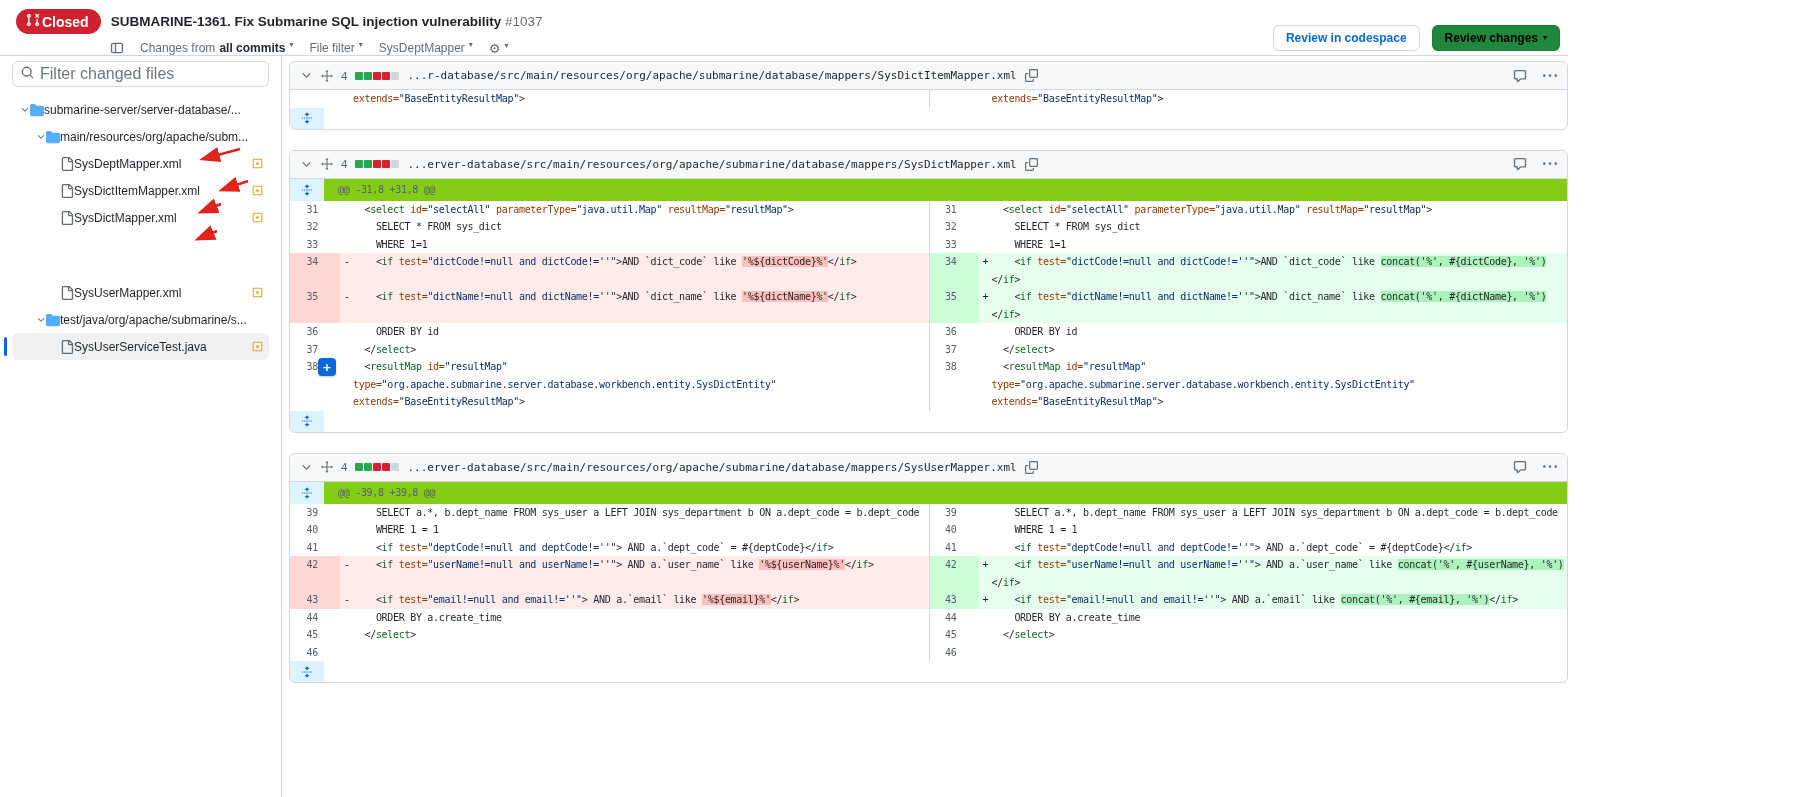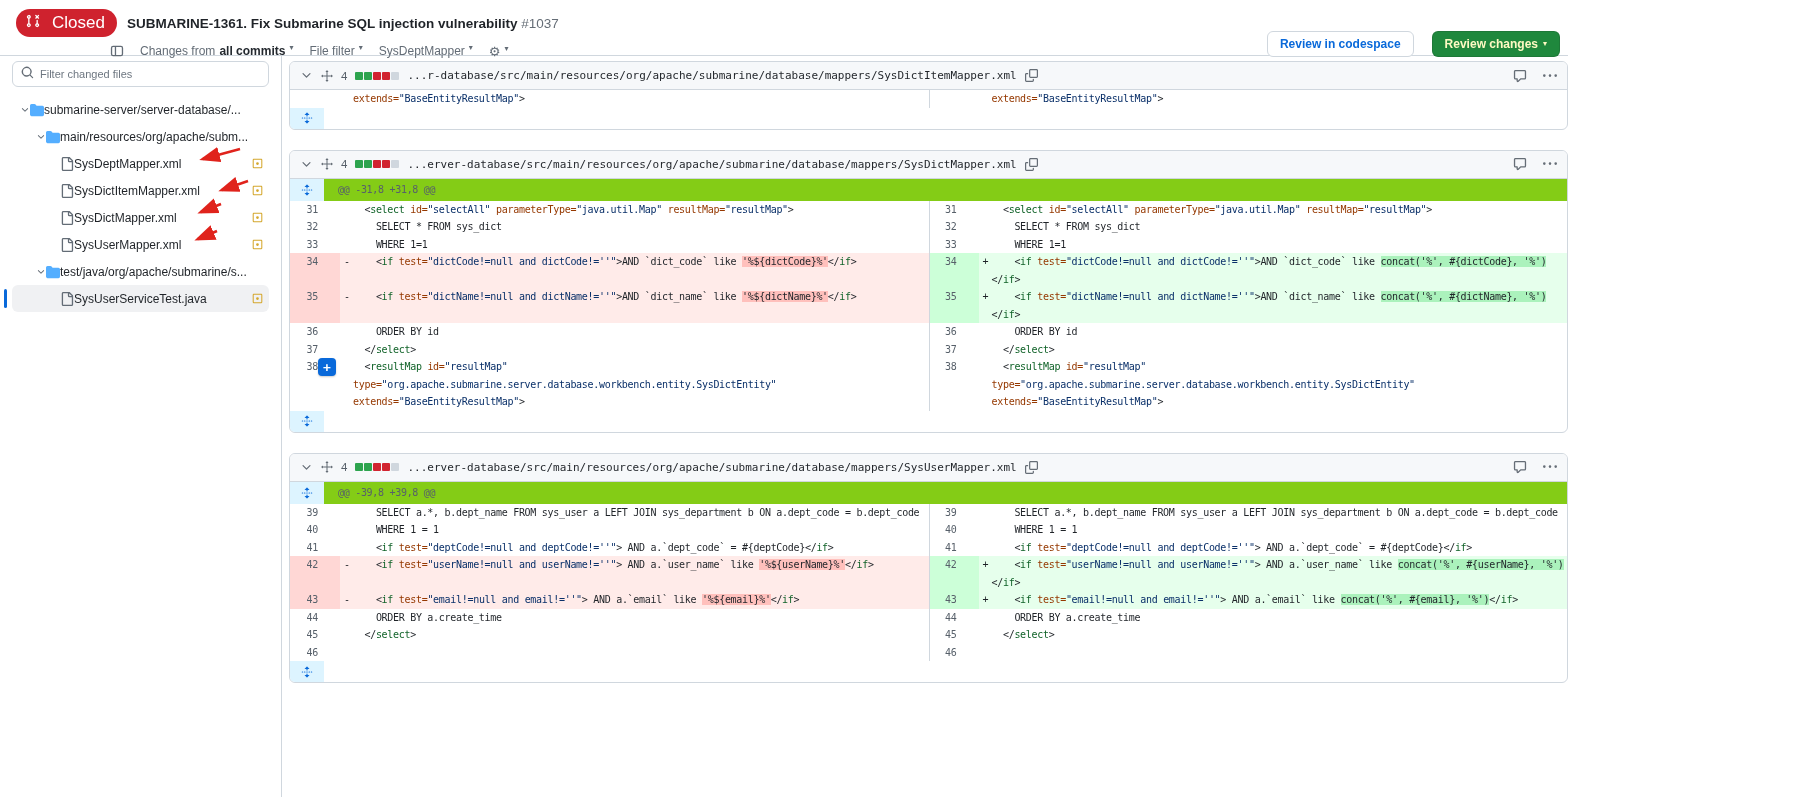--- a/index.html
+++ b/index.html
@@ -1,36 +1,36 @@
 <!DOCTYPE html>
 <html style="--closed-red: #cf222e; --primary-green: #1f883d; --link-blue: #0969da; --addition-bg: #e6ffec; --addition-word: #abf2bc; --deletion-bg: #ffebe9; --deletion-word: #ffc0bc; --folder-blue: #54aeff; --modified-orange: #d4a72c; --annotation-red: #e0231c;"><head>
 <meta charset="utf-8">
 <style>
 *{box-sizing:border-box;margin:0;padding:0}
 body{width:1811px;height:797px;background:#fff;font-family:"Liberation Sans","DejaVu Sans",sans-serif;color:#1f2328;position:relative;overflow:hidden}
 button{font-family:inherit;background:none;border:none;cursor:pointer;color:inherit}
 .app{width:1568px}
 .top{height:56px;border-bottom:1px solid #d0d7de;padding:9px 8px 0 16px;position:relative}
 .row1{display:flex;align-items:center;gap:10px}
-.badge{display:inline-flex;align-items:center;gap:12px;background:var(--closed-red,#cf222e);color:#fff;font-size:17px;font-weight:400;padding:4px 12px 4px 10px;border-radius:999px}
+.badge{display:inline-flex;align-items:center;gap:2px;background:var(--closed-red,#cf222e);color:#fff;font-size:14px;font-weight:700;padding:4px 12px 4px 10px;border-radius:999px}
 .title{font-size:13.5px;font-weight:700;white-space:nowrap;color:#1f2328}
 .prnum{color:#656d76;font-weight:400}
 .row2{display:flex;align-items:center;gap:16px;margin:7px 0 0 94px;font-size:12px;color:#636c76}
 .ddl{display:inline-flex;gap:4px;font-size:12px;color:#636c76}
 .ddl b{color:#24292f;font-weight:700}
 .caret{font-size:8px;line-height:1}
 .iconbtn{display:inline-flex;align-items:center;color:#636c76}
-.hdr-actions{position:absolute;right:8px;top:31px;display:flex;gap:18px}
+.hdr-actions{position:absolute;right:8px;top:25px;display:flex;gap:12px}
 .btn{font-size:12px;font-weight:700;padding:5px 12px;border-radius:6px;display:inline-flex;align-items:center;gap:5px}
 .btn-outline{color:var(--link-blue,#0969da);background:#fff;border:1px solid #d0d7de}
-.btn-green{color:#fef9c3;background:var(--primary-green,#1f883d);border:1px solid rgba(27,31,36,.15)}
+.btn-green{color:#000000;background:var(--primary-green,#1f883d);border:1px solid rgba(27,31,36,.15)}
 .content{display:flex;height:741px}
 .sidebar{width:282px;border-right:1px solid #d0d7de;padding:5px 12px;flex:none}
 .searchbox{display:flex;align-items:center;gap:6px;border:1px solid #d0d7de;border-radius:6px;height:26px;padding:0 8px;background:#fff;color:#656d76;margin-bottom:9px}
-.searchbox input{border:0;outline:0;font-size:11px;color:#15803d;width:100%;background:transparent}
+.searchbox input{border:0;outline:0;font-size:16px;color:#15803d;width:100%;background:transparent}
 .searchbox input::placeholder{color:#6e7781}
 .tree-row{display:flex;align-items:center;height:27px;font-size:12px;border-radius:6px;position:relative;cursor:pointer}
 .tree-row.selected{background:#f0f1f3}
 .tree-row.selected::before{content:"";position:absolute;left:-8px;top:4px;width:3px;height:19px;background:#0969da;border-radius:2px}
 .badge-sq{margin-left:auto;color:var(--modified-orange,#d4a72c);display:inline-flex;margin-right:6px}
 .tree-label{white-space:nowrap;overflow:hidden;text-overflow:ellipsis}
 .annotations{position:absolute;left:0;top:0;pointer-events:none;z-index:9}
 .main{flex:1;padding:5px 0 0 7px;overflow:hidden}
 .file-card{border:1px solid #d0d7de;border-radius:6px;margin-bottom:20px;background:#fff;overflow:hidden}
 .file-header{display:flex;align-items:center;gap:8px;height:28px;background:#f6f8fa;border-bottom:1px solid #d0d7de;padding:0 10px;color:#656d76}
@@ -170,21 +170,21 @@
             <svg viewBox="0 0 16 16" width="14" height="14" fill="currentColor" style="color: rgb(99, 108, 118);">
               <path d="M2 1.75C2 .784 2.784 0 3.75 0h6.586c.464 0 .909.184 1.237.513l2.914 2.914c.329.328.513.773.513 1.237v9.586A1.75 1.75 0 0 1 13.25 16h-9.5A1.75 1.75 0 0 1 2 14.25Zm1.75-.25a.25.25 0 0 0-.25.25v12.5c0 .138.112.25.25.25h9.5a.25.25 0 0 0 .25-.25V6h-2.75A1.75 1.75 0 0 1 9 4.25V1.5Zm6.75.062V4.25c0 .138.112.25.25.25h2.688l-.011-.013-2.914-2.914-.013-.011Z"></path>
             </svg>
             <span class="tree-label">SysDictMapper.xml</span>
             <span class="badge-sq">
               <svg viewBox="0 0 16 16" width="11" height="11" fill="currentColor">
                 <path d="M2.75 1h10.5c.966 0 1.75.784 1.75 1.75v10.5A1.75 1.75 0 0 1 13.25 15H2.75A1.75 1.75 0 0 1 1 13.25V2.75C1 1.784 1.784 1 2.75 1Zm10.5 1.5H2.75a.25.25 0 0 0-.25.25v10.5c0 .138.112.25.25.25h10.5a.25.25 0 0 0 .25-.25V2.75a.25.25 0 0 0-.25-.25ZM8 10a2 2 0 1 1-.001-3.999A2 2 0 0 1 8 10Z"></path>
               </svg>
             </span>
           </div>
-          <div class="tree-row" style="padding-left: 48px;">
+          <div class="tree-row" style="padding-left: 48px; margin-top: 48px;">
             <svg viewBox="0 0 16 16" width="14" height="14" fill="currentColor" style="color: rgb(99, 108, 118);">
               <path d="M2 1.75C2 .784 2.784 0 3.75 0h6.586c.464 0 .909.184 1.237.513l2.914 2.914c.329.328.513.773.513 1.237v9.586A1.75 1.75 0 0 1 13.25 16h-9.5A1.75 1.75 0 0 1 2 14.25Zm1.75-.25a.25.25 0 0 0-.25.25v12.5c0 .138.112.25.25.25h9.5a.25.25 0 0 0 .25-.25V6h-2.75A1.75 1.75 0 0 1 9 4.25V1.5Zm6.75.062V4.25c0 .138.112.25.25.25h2.688l-.011-.013-2.914-2.914-.013-.011Z"></path>
             </svg>
             <span class="tree-label">SysUserMapper.xml</span>
             <span class="badge-sq">
               <svg viewBox="0 0 16 16" width="11" height="11" fill="currentColor">
                 <path d="M2.75 1h10.5c.966 0 1.75.784 1.75 1.75v10.5A1.75 1.75 0 0 1 13.25 15H2.75A1.75 1.75 0 0 1 1 13.25V2.75C1 1.784 1.784 1 2.75 1Zm10.5 1.5H2.75a.25.25 0 0 0-.25.25v10.5c0 .138.112.25.25.25h10.5a.25.25 0 0 0 .25-.25V2.75a.25.25 0 0 0-.25-.25ZM8 10a2 2 0 1 1-.001-3.999A2 2 0 0 1 8 10Z"></path>
               </svg>
             </span>
           </div>

